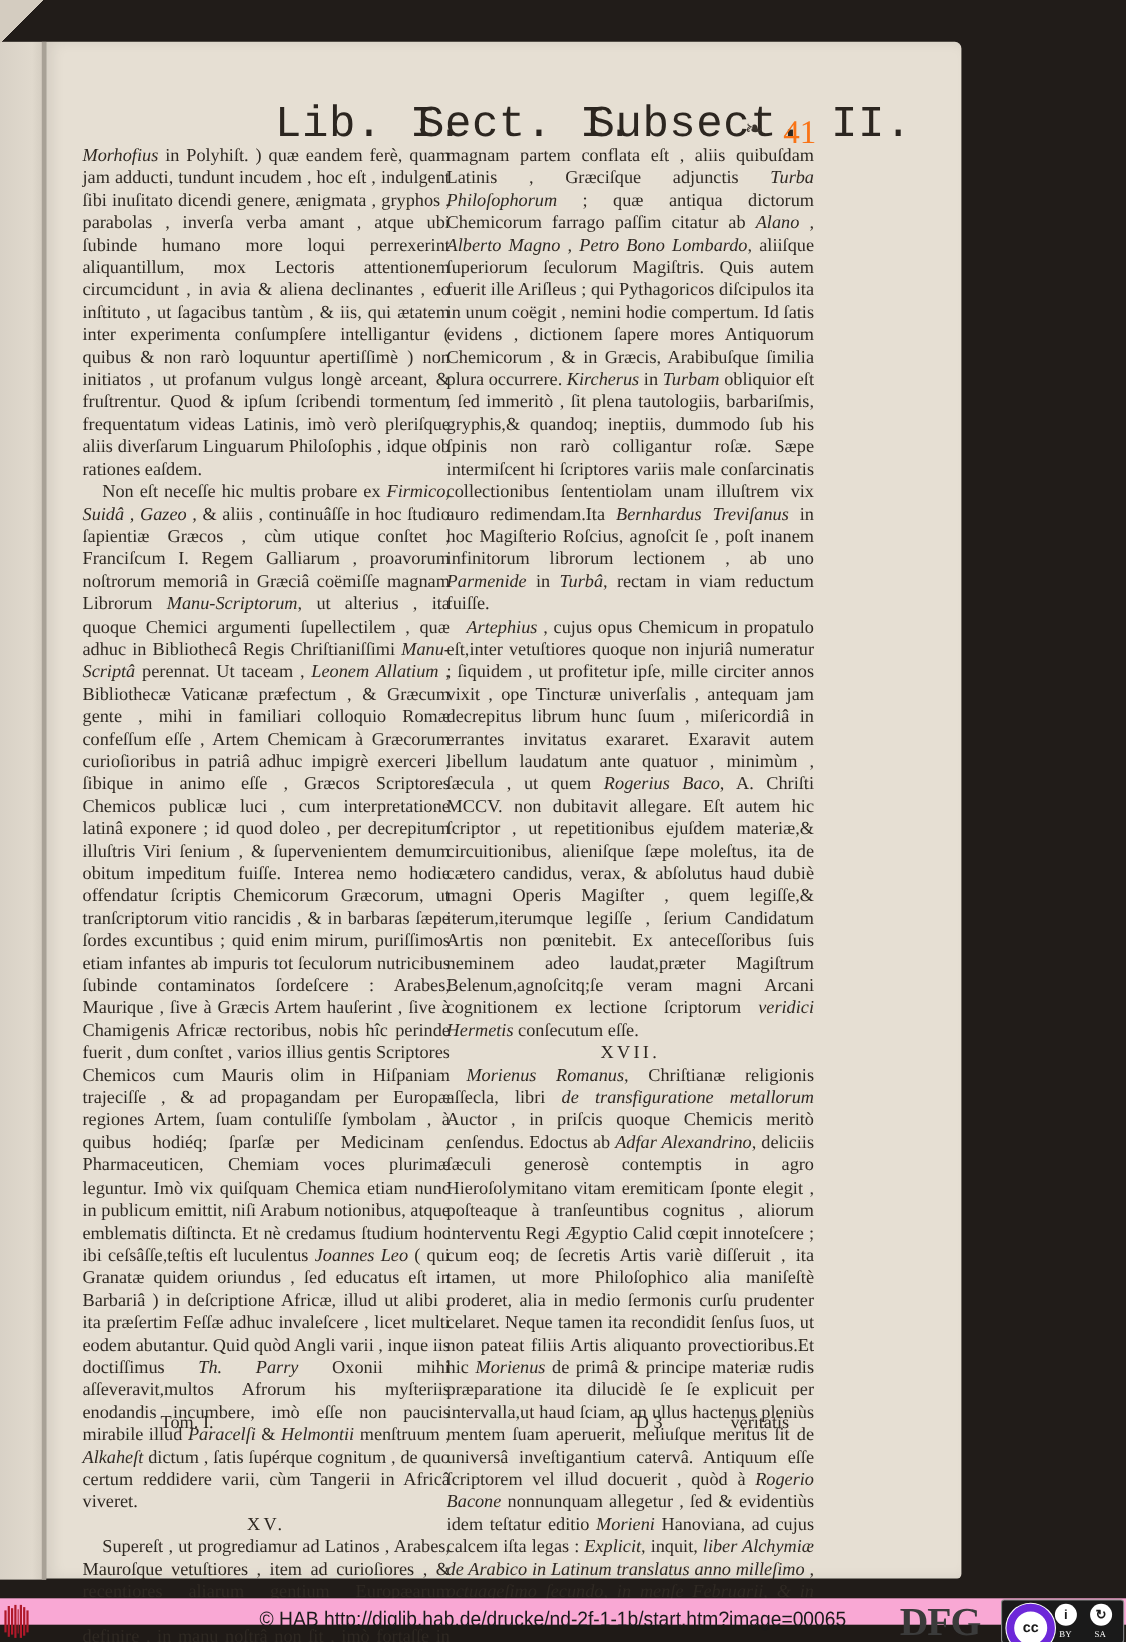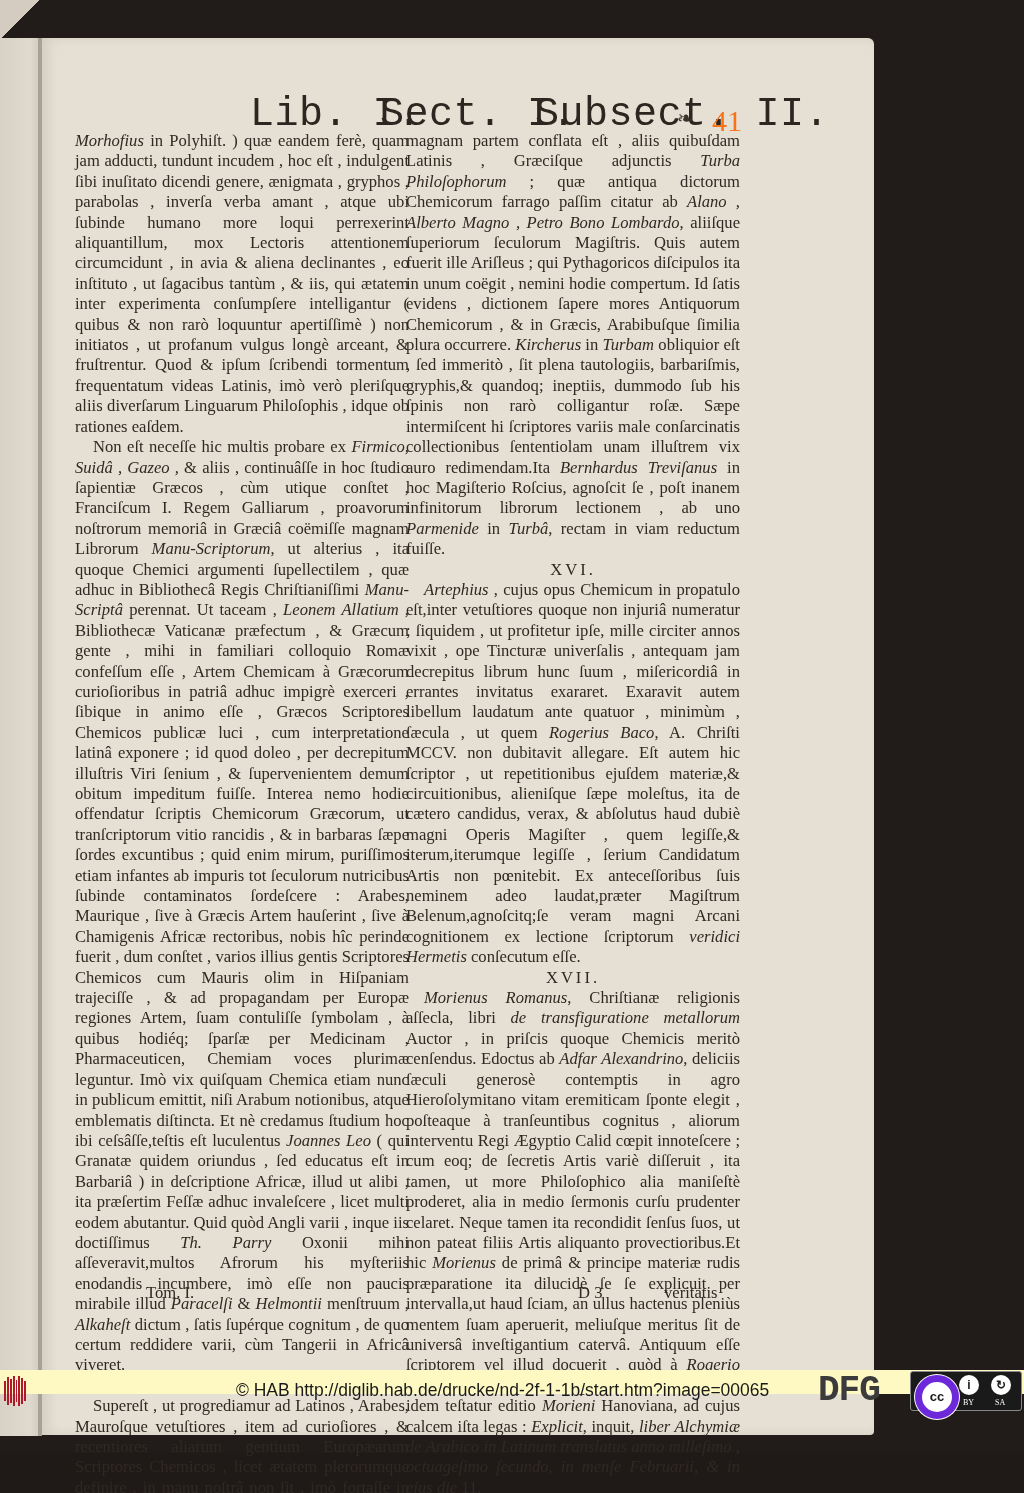--- a/index.html
+++ b/index.html
@@ -14,25 +14,25 @@
   .folio{position:absolute;top:104px;left:712px;font-size:30px;color:#f97316;}
   .folio-mark{position:absolute;top:107px;left:677px;width:28px;height:22px;color:#3a332c;font-size:20px;line-height:22px;}
   .col{position:absolute;top:131px;width:334px;font-size:16.6px;line-height:20.4px;color:#2f2923;text-align:justify;}
   .col.left{left:75px;}
   .col.right{left:406px;}
   .col p{margin:0;text-indent:0;}
   .col p.indent{text-indent:18px;}
   .col .sec{text-align:center;letter-spacing:3px;margin:0;}
   .col i{font-style:italic;}
   .catch{position:absolute;top:1283px;font-size:16.6px;color:#2f2923;}
-  .footer{position:absolute;left:0;top:1370px;width:1024px;height:24px;background:#fef9c3;}
+  .footer{position:absolute;left:0;top:1453px;width:1024px;height:24px;background:#f9a8d4;}
   .footer-url{position:absolute;left:236px;top:9px;font-family:"Liberation Sans",sans-serif;font-size:19px;color:#1a1a1a;transform:scaleX(0.92);transform-origin:left;}
   .hab-logo{position:absolute;left:4px;top:5px;width:22px;height:32px;display:flex;gap:1px;align-items:center;}
   .hab-logo i{display:block;width:2px;background:#b0192a;}
-  .dfg{position:absolute;left:818px;top:3px;font-family:Liberation Mono, monospace;font-weight:bold;font-size:36px;color:#3b3b3b;letter-spacing:-1px;line-height:36px;}
+  .dfg{position:absolute;left:818px;top:3px;font-family:Liberation Serif, serif;font-weight:bold;font-size:36px;color:#3b3b3b;letter-spacing:-1px;line-height:36px;}
   .cc-badge{position:absolute;left:910px;top:1px;width:110px;height:38px;background:#1a1a1a;border:1px solid #888;border-radius:3px;}
   .cc-c{position:absolute;left:4px;top:3px;width:30px;height:30px;border-radius:50%;background:#fff;border:7px solid #6d28d9;box-shadow:0 0 0 1px #fff;font-family:"Liberation Sans",sans-serif;font-weight:bold;font-size:13px;line-height:30px;text-align:center;color:#1a1a1a;}
   .cc-by,.cc-sa{position:absolute;top:3px;width:20px;height:20px;border-radius:50%;background:#fff;color:#1a1a1a;font-family:"Liberation Sans",sans-serif;font-weight:bold;font-size:12px;line-height:20px;text-align:center;}
   .cc-by{left:48px;} .cc-sa{left:80px;}
   .cc-lbl{position:absolute;top:26px;font-family:Liberation Serif, serif;font-size:8px;color:#fff;}
 </style>
 </head>
 <body>
 
 <div class="scan-bg"></div>
@@ -51,21 +51,20 @@
 <div class="folio">41</div>
 
 <div class="col left" id="col-left">
     <p><i>Morhofius</i> in Polyhiſt. ) quæ eandem ferè, quam jam adducti, tundunt incudem , hoc eſt , indulgent ſibi inuſitato dicendi genere, ænigmata , gryphos , parabolas , inverſa verba amant , atque ubi ſubinde humano more loqui perrexerint aliquantillum, mox Lectoris attentionem circumcidunt , in avia &amp; aliena declinantes , eo inſtituto , ut ſagacibus tantùm , &amp; iis, qui ætatem inter experimenta conſumpſere intelligantur ( quibus &amp; non rarò loquuntur apertiſſimè ) non initiatos , ut profanum vulgus longè arceant, &amp; fruſtrentur. Quod &amp; ipſum ſcribendi tormentum frequentatum videas Latinis, imò verò pleriſque aliis diverſarum Linguarum Philoſophis , idque ob rationes eaſdem.</p>
     <p class="indent">Non eſt neceſſe hic multis probare ex <i>Firmico, Suidâ , Gazeo ,</i> &amp; aliis , continuâſſe in hoc ſtudio ſapientiæ Græcos , cùm utique conſtet , Franciſcum I. Regem Galliarum , proavorum noſtrorum memoriâ in Græciâ coëmiſſe magnam Librorum <i>Manu-Scriptorum</i>, ut alterius , ita quoque Chemici argumenti ſupellectilem , quæ adhuc in Bibliothecâ Regis Chriſtianiſſimi <i>Manu-Scriptâ</i> perennat. Ut taceam , <i>Leonem Allatium</i> , Bibliothecæ Vaticanæ præfectum , &amp; Græcum gente , mihi in familiari colloquio Romæ confeſſum eſſe , Artem Chemicam à Græcorum curioſioribus in patriâ adhuc impigrè exerceri , ſibique in animo eſſe , Græcos Scriptores Chemicos publicæ luci , cum interpretatione latinâ exponere ; id quod doleo , per decrepitum illuſtris Viri ſenium , &amp; ſupervenientem demum obitum impeditum fuiſſe. Interea nemo hodie offendatur ſcriptis Chemicorum Græcorum, ut tranſcriptorum vitio rancidis , &amp; in barbaras ſæpe ſordes excuntibus ; quid enim mirum, puriſſimos etiam infantes ab impuris tot ſeculorum nutricibus ſubinde contaminatos ſordeſcere : Arabes, Maurique , ſive à Græcis Artem hauſerint , ſive à Chamigenis Africæ rectoribus, nobis hîc perinde fuerit , dum conſtet , varios illius gentis Scriptores Chemicos cum Mauris olim in Hiſpaniam trajeciſſe , &amp; ad propagandam per Europæ regiones Artem, ſuam contuliſſe ſymbolam , à quibus hodiéq; ſparſæ per Medicinam , Pharmaceuticen, Chemiam voces plurimæ leguntur. Imò vix quiſquam Chemica etiam nunc in publicum emittit, niſi Arabum notionibus, atque emblematis diſtincta. Et nè credamus ſtudium hoc ibi ceſsâſſe,teſtis eſt luculentus <i>Joannes Leo</i> ( qui Granatæ quidem oriundus , ſed educatus eſt in Barbariâ ) in deſcriptione Africæ, illud ut alibi , ita præſertim Feſſæ adhuc invaleſcere , licet multi eodem abutantur. Quid quòd Angli varii , inque iis doctiſſimus <i>Th. Parry</i> Oxonii mihi aſſeveravit,multos Afrorum his myſteriis enodandis incumbere, imò eſſe non paucis mirabile illud <i>Paracelſi</i> &amp; <i>Helmontii</i> menſtruum , <i>Alkaheſt</i> dictum , ſatis ſupérque cognitum , de quo certum reddidere varii, cùm Tangerii in Africâ viveret.</p>
     <div class="sec">XV.</div>
     <p class="indent">Supereſt , ut progrediamur ad Latinos , Arabes, Mauroſque vetuſtiores , item ad curioſiores , &amp; recentiores aliarum gentium Europæarum Scriptores Chemicos , licet ætatem plerorumque definire , in manu noſtrâ non ſit , imò fortaſſe in nullius , quòd ex compacto latere vivi voluerint , &amp; notitiam ſeculi ſui evitare. Quod igitur Philoſophus illos Arabes , Mauroſque ſpectat , illi ab anno Chriſti DCCXII. cum Saracenorum copiis paulatim Hiſpaniæ infuſi diſciplinas unà ſuas per Europam variò diſſeminarunt. Ex illorum ſententiis</p>
   </div>
 <div class="col right" id="col-right">
     <p>magnam partem conflata eſt , aliis quibuſdam Latinis , Græciſque adjunctis <i>Turba Philoſophorum</i> ; quæ antiqua dictorum Chemicorum farrago paſſim citatur ab <i>Alano , Alberto Magno , Petro Bono Lombardo</i>, aliiſque ſuperiorum ſeculorum Magiſtris. Quis autem fuerit ille Ariſleus ; qui Pythagoricos diſcipulos ita in unum coëgit , nemini hodie compertum. Id ſatis evidens , dictionem ſapere mores Antiquorum Chemicorum , &amp; in Græcis, Arabibuſque ſimilia plura occurrere. <i>Kircherus</i> in <i>Turbam</i> obliquior eſt , ſed immeritò , ſit plena tautologiis, barbariſmis, gryphis,&amp; quandoq; ineptiis, dummodo ſub his ſpinis non rarò colligantur roſæ. Sæpe intermiſcent hi ſcriptores variis male conſarcinatis collectionibus ſententiolam unam illuſtrem vix auro redimendam.Ita <i>Bernhardus Treviſanus</i> in hoc Magiſterio Roſcius, agnoſcit ſe , poſt inanem infinitorum librorum lectionem , ab uno <i>Parmenide</i> in <i>Turbâ</i>, rectam in viam reductum fuiſſe.</p>
-    <div class="sec">XVI.</div>
     <p class="indent"><i>Artephius</i> , cujus opus Chemicum in propatulo eſt,inter vetuſtiores quoque non injuriâ numeratur ; ſiquidem , ut profitetur ipſe, mille circiter annos vixit , ope Tincturæ univerſalis , antequam jam decrepitus librum hunc ſuum , miſericordiâ in errantes invitatus exararet. Exaravit autem libellum laudatum ante quatuor , minimùm , ſæcula , ut quem <i>Rogerius Baco</i>, A. Chriſti MCCV. non dubitavit allegare. Eſt autem hic ſcriptor , ut repetitionibus ejuſdem materiæ,&amp; circuitionibus, alieniſque ſæpe moleſtus, ita de cætero candidus, verax, &amp; abſolutus haud dubiè magni Operis Magiſter , quem legiſſe,&amp; iterum,iterumque legiſſe , ſerium Candidatum Artis non pœnitebit. Ex anteceſſoribus ſuis neminem adeo laudat,præter Magiſtrum Belenum,agnoſcitq;ſe veram magni Arcani cognitionem ex lectione ſcriptorum <i>veridici Hermetis</i> conſecutum eſſe.</p>
     <div class="sec">XVII.</div>
     <p class="indent"><i>Morienus Romanus</i>, Chriſtianæ religionis aſſecla, libri <i>de transfiguratione metallorum</i> Auctor , in priſcis quoque Chemicis meritò cenſendus. Edoctus ab <i>Adfar Alexandrino</i>, deliciis ſæculi generosè contemptis in agro Hieroſolymitano vitam eremiticam ſponte elegit , poſteaque à tranſeuntibus cognitus , aliorum interventu Regi Ægyptio Calid cœpit innoteſcere ; cum eoq; de ſecretis Artis variè diſſeruit , ita tamen, ut more Philoſophico alia maniſeſtè proderet, alia in medio ſermonis curſu prudenter celaret. Neque tamen ita recondidit ſenſus ſuos, ut non pateat filiis Artis aliquanto provectioribus.Et hic <i>Morienus</i> de primâ &amp; principe materiæ rudis præparatione ita dilucidè ſe ſe explicuit per intervalla,ut haud ſciam, an ullus hactenus pleniùs mentem ſuam aperuerit, meliuſque meritus ſit de universâ inveſtigantium catervâ. Antiquum eſſe ſcriptorem vel illud docuerit , quòd à <i>Rogerio Bacone</i> nonnunquam allegetur , ſed &amp; evidentiùs idem teſtatur editio <i>Morieni</i> Hanoviana, ad cujus calcem iſta legas : <i>Explicit</i>, inquit, <i>liber Alchymiæ de Arabico in Latinum translatus anno milleſimo , octuageſimo ſecundo, in menſe Februarii, &amp; in ejus die</i> 11.</p>
   </div>
 
 <div class="catch" style="left:146px">Tom. I.</div>
 <div class="catch" style="left:578px">D 3</div>
 <div class="catch" style="left:664px">veritatis</div>
 
 <div class="footer">

